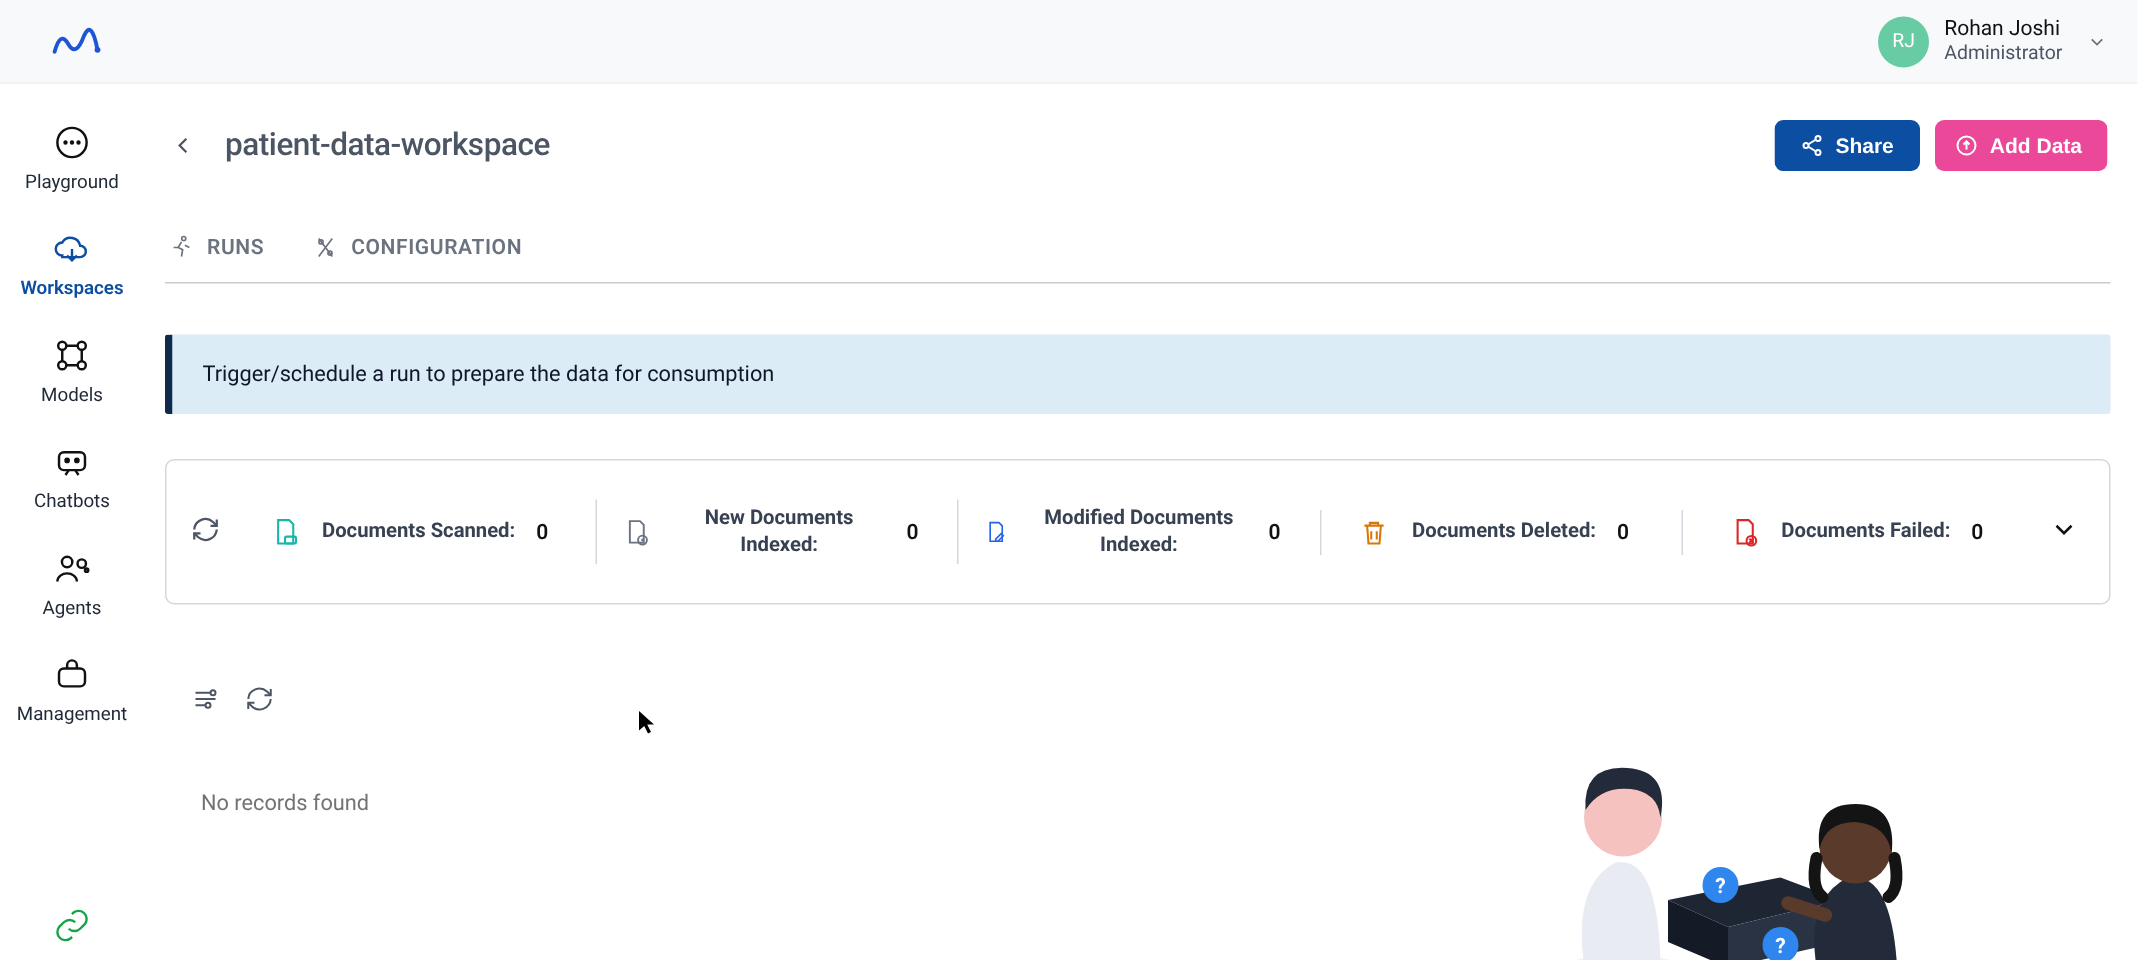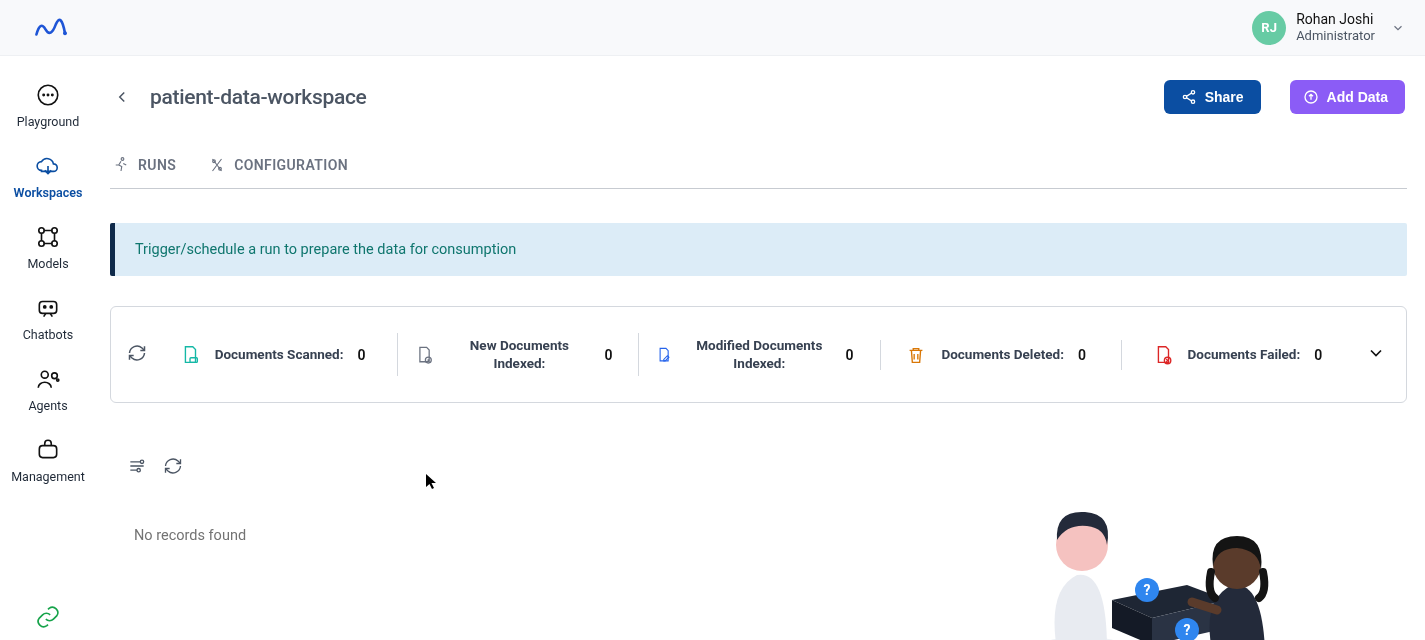--- a/index.html
+++ b/index.html
@@ -25,21 +25,21 @@
     padding: 0 20px 0 32px;
     border-bottom: 1px solid #eef0f3;
   }
   .logo { display: flex; align-items: center; }
   .logo svg { height: 26px; width: 40px; }
   .user-block { display: flex; align-items: center; gap: 10px; }
   .avatar {
     width: 34px; height: 34px; border-radius: 50%;
     background: #67cba4; color: #fff;
     display: flex; align-items: center; justify-content: center;
-    font-size: 13px; font-weight: 700;
+    font-size: 13px; font-weight: 400;
   }
   .user-text { display: flex; flex-direction: column; line-height: 1.2; }
   .user-name { font-size: 14px; color: #111; }
   .user-role { font-size: 13px; color: #4b5563; }
   .user-caret { color: #6b7280; display:flex; align-items:center; margin-left:6px;}
   
   .sidebar {
     position: absolute;
     top: 56px; left: 0; bottom: 0;
     width: 96px;
@@ -75,39 +75,39 @@
     padding-right: 2px;
   }
   .title-left { display: flex; align-items: center; gap: 16px; }
   .back-btn { width: 24px; height: 24px; color:#4b5563; display:flex; align-items:center; justify-content:center; cursor:pointer;}
   .page-title { font-size: 21px; color: #4b5563; font-weight: 500; letter-spacing: -0.3px; }
   .title-right { display: flex; gap: 10px; }
   .btn {
     display: inline-flex; align-items: center; gap: 8px;
     padding: 8px 16px; border-radius: 6px;
     font-size: 14px; font-weight: 600; cursor: pointer;
-    border: 1px solid transparent; color: #fff; margin-left: 19px;
+    border: 1px solid transparent; color: #fff;
   }
   .btn.share-filled { background:#0b4ea2; color:#fff; }
-  .btn.dark { background:#8b5cf6; color:#fff;padding-left:12px; }
+  .btn.dark { background:#ec4899; color:#fff;padding-left:12px; }
   .btn svg { width:16px; height:16px; stroke:#fff; stroke-width:2; fill:none; }
   
   .tabs { display:flex; gap:28px; border-bottom:1px solid #c7cbd1; }
   .tab { display:flex; align-items:center; gap:8px; padding:8px 2px 12px 2px; font-size:14px; color:#6b7280; font-weight:600; letter-spacing:.4px; cursor:pointer; border-bottom:2px solid transparent; }
   .tab.active { color:#0b4ea2; border-bottom-color:#0b4ea2; }
   .tab svg { width:18px; height:18px; stroke:#6b7280; fill:none; stroke-width:1.5; }
   .tab.active svg { stroke:#0b4ea2; }
   
   .banner {
     margin-top: 34px;
     background: #dcecf7;
     border-left: 5px solid #0f2a4a;
     padding: 18px 20px;
     font-size: 14.5px;
-    color:#0f766e;
+    color:#0f172a;
     border-radius: 2px;
   }
   
   .stats {
     margin-top: 30px;
     border: 1px solid #d4d8de;
     border-radius: 6px;
     display: flex;
     align-items: center;
     padding: 26px 16px;

